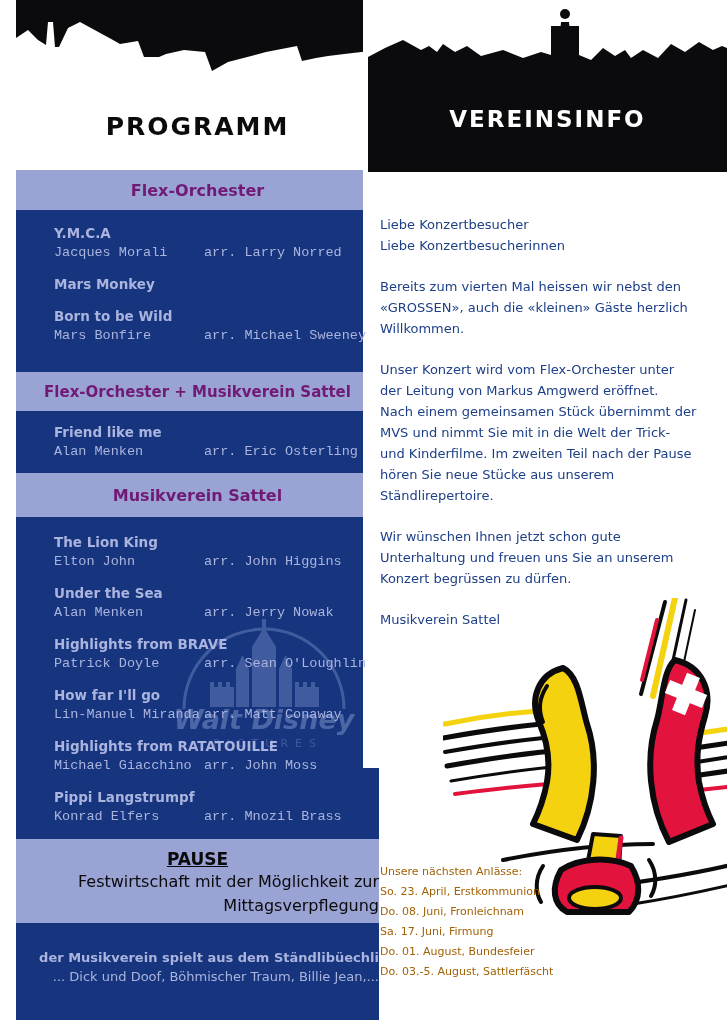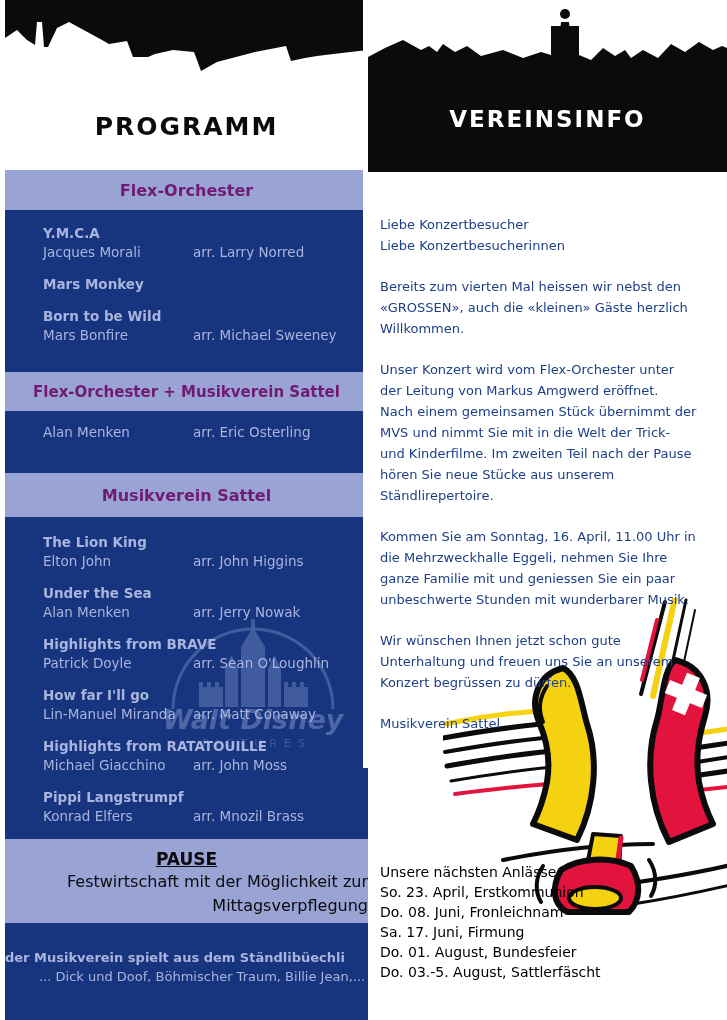--- a/index.html
+++ b/index.html
@@ -1,44 +1,44 @@
 <!DOCTYPE html>
 <html><head>
 <meta charset="utf-8">
 <style>
   html,body { margin:0; padding:0; background:#ffffff; }
   .page {
     position:relative; width:727px; height:1020px; overflow:hidden;
     background:#ffffff; font-family:"DejaVu Sans", sans-serif;
   }
   
-  .left-col { position:absolute; left:5px; top:0; width:363px; height:1020px; }
+  .left-col { position:absolute; left:16px; top:0; width:363px; height:1020px; }
   .silhouette-left { position:absolute; left:0; top:0; }
   .program-title {
     position:absolute; top:112px; left:0; width:363px; text-align:center;
     font-size:25px; font-weight:bold; letter-spacing:2px; color:#0b0a0c;
   }
   .band {
     position:absolute; left:0; width:363px; background:#99a3d4; color:#701a75;
     font-weight:bold; display:flex; align-items:center; justify-content:center;
   }
   #band1 { top:170px; height:40px; font-size:16px; }
   #band2 { top:372px; height:39px; font-size:15px; }
   #band3 { top:473px; height:44px; font-size:16px; }
   .navy {
     position:absolute; left:0; width:363px; background:#16357e; color:#aab4de;
     box-sizing:border-box;
   }
   #navy1 { top:210px; height:162px; padding-top:14px; }
   #navy2 { top:411px; height:62px;  padding-top:12px; }
   #navy3 { top:517px; height:322px; padding-top:16px; }
-  #navy4 { top:923px; height:97px; text-align:left; }
+  #navy4 { top:923px; height:97px; text-align:right; }
   .entry { padding-left:38px; margin-bottom:13px; position:relative; z-index:2; }
   .etitle { font-weight:bold; font-size:13.5px; line-height:19px; }
-  .erow   { display:flex; font-size:13.5px; line-height:19px; }
+  .erow   { display:flex; font-size:13.5px; line-height:19px;font-family:Liberation Mono, monospace; }
   .ecomp  { width:150px; flex:none; }
   .pause-band {
     position:absolute; top:839px; left:0; width:363px; height:84px;
     background:#99a3d4; color:#0b0a0c; text-align:center; box-sizing:border-box; padding-top:9px;
   }
   .pause-title { font-weight:bold; font-size:17px; line-height:22px;text-decoration:underline; }
   .pause-note  { font-size:16px; line-height:24px; white-space:pre-line;text-align:right; }
   .staendli1 { font-weight:bold; font-size:13px; line-height:18px; margin-top:26px; }
   .staendli2 { font-size:13px; line-height:20px;margin-left:34px; }
   .watermark { position:absolute; right:2px; top:96px; z-index:1; }
@@ -49,22 +49,22 @@
     position:absolute; top:106px; left:5px; width:359px; text-align:center;
     color:#ffffff; font-weight:bold; font-size:23px; letter-spacing:2px; z-index:2;
   }
   .rcontent { position:absolute; left:0; top:172px; width:364px; }
   .rcontent p {
     margin:0 0 20px 0; padding:0 4px 0 17px; font-size:13px; line-height:21px;
     color:#1d3f87; white-space:pre-line; position:relative; z-index:2;
   }
   .rcontent p.first { margin-top:42px; }
   .events {
-    position:absolute; left:17px; top:862px; font-size:14px; line-height:20px;
-    color:#000000; z-index:2;
+    position:absolute; left:17px; top:862px; font-size:11px; line-height:20px;
+    color:#a16207; z-index:2;
   }
   .logo-illustration { position:absolute; left:80px; top:598px; z-index:1; }
 </style>
 </head>
 <body>
 
 <div class="page">
 
   <div class="left-col">
 
@@ -93,20 +93,21 @@
           <span class="ecomp">Mars Bonfire</span>
           <span class="earr">arr. Michael Sweeney</span>
         </div>
       </div>
     </div>
 
     <div class="band" id="band2">Flex-Orchester + Musikverein Sattel</div>
 
     <div class="navy" id="navy2">
       <div class="entry">
+        <div class="etitle">Friend like me</div>
         <div class="erow">
           <span class="ecomp">Alan Menken</span>
           <span class="earr">arr. Eric Osterling</span>
         </div>
       </div>
     </div>
 
     <div class="band" id="band3">Musikverein Sattel</div>
 
     <div class="navy" id="navy3">
@@ -250,24 +251,20 @@
       <p>Bereits zum vierten Mal heissen wir nebst den
 «GROSSEN», auch die «kleinen» Gäste herzlich
 Willkommen.</p>
       <p>Unser Konzert wird vom Flex-Orchester unter
 der Leitung von Markus Amgwerd eröffnet.
 Nach einem gemeinsamen Stück übernimmt der
 MVS und nimmt Sie mit in die Welt der Trick-
 und Kinderfilme. Im zweiten Teil nach der Pause
 hören Sie neue Stücke aus unserem
 Ständlirepertoire.</p>
-      <p>Kommen Sie am Sonntag, 16. April, 11.00 Uhr in
-die Mehrzweckhalle Eggeli, nehmen Sie Ihre
-ganze Familie mit und geniessen Sie ein paar
-unbeschwerte Stunden mit wunderbarer Musik.</p>
       <p>Wir wünschen Ihnen jetzt schon gute
 Unterhaltung und freuen uns Sie an unserem
 Konzert begrüssen zu dürfen.</p>
       <p>Musikverein Sattel</p>
     </div>
 
     <div class="events">
       <div>Unsere nächsten Anlässe:</div>
       <div>So. 23. April, Erstkommunion</div>
       <div>Do. 08. Juni, Fronleichnam</div>

